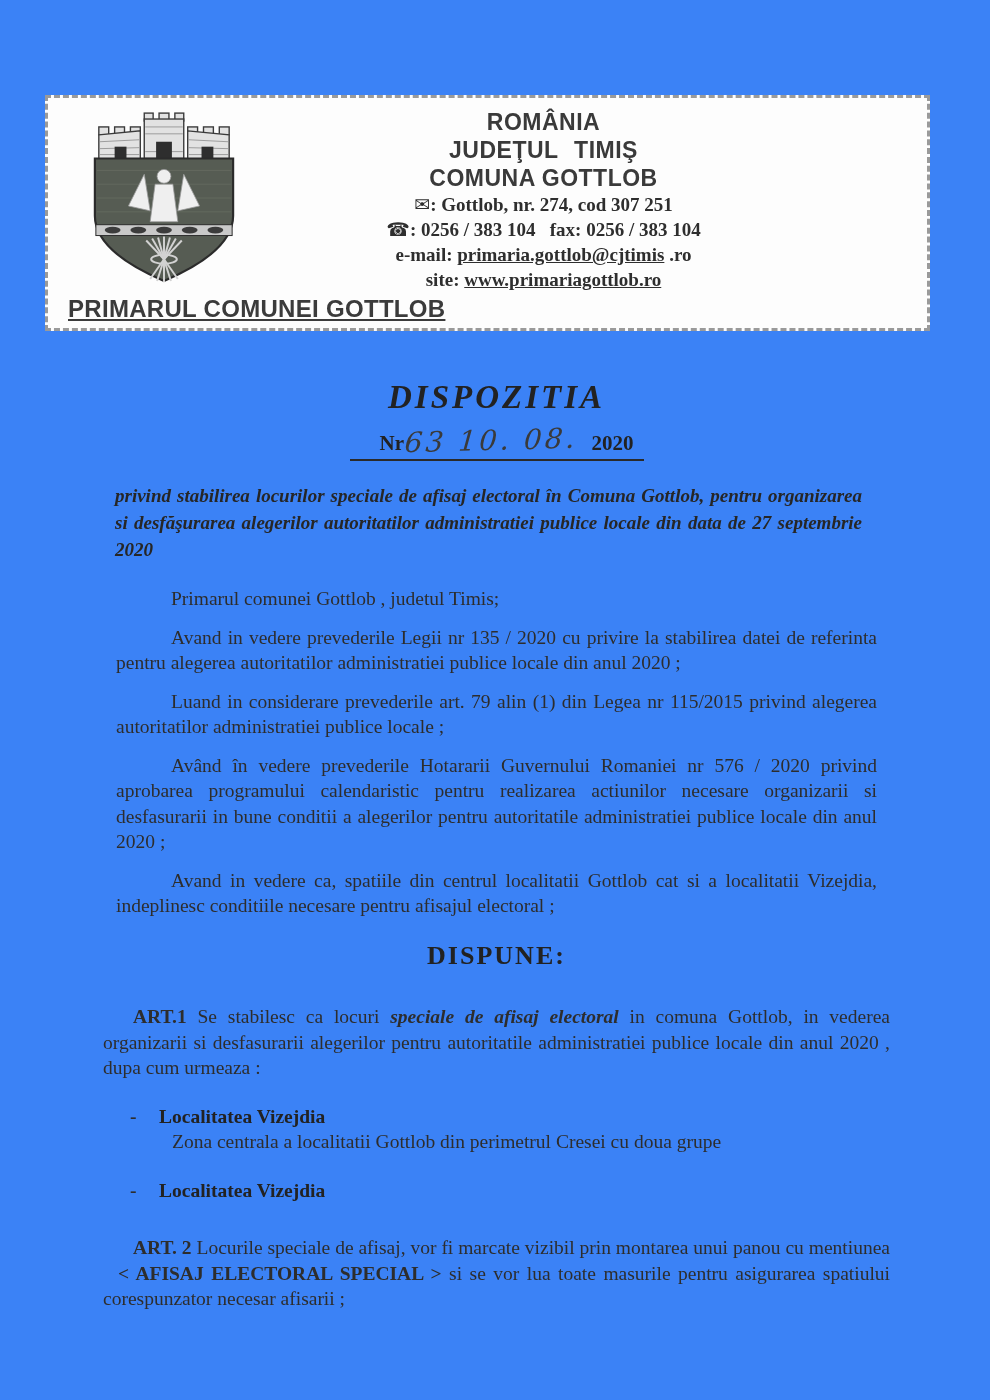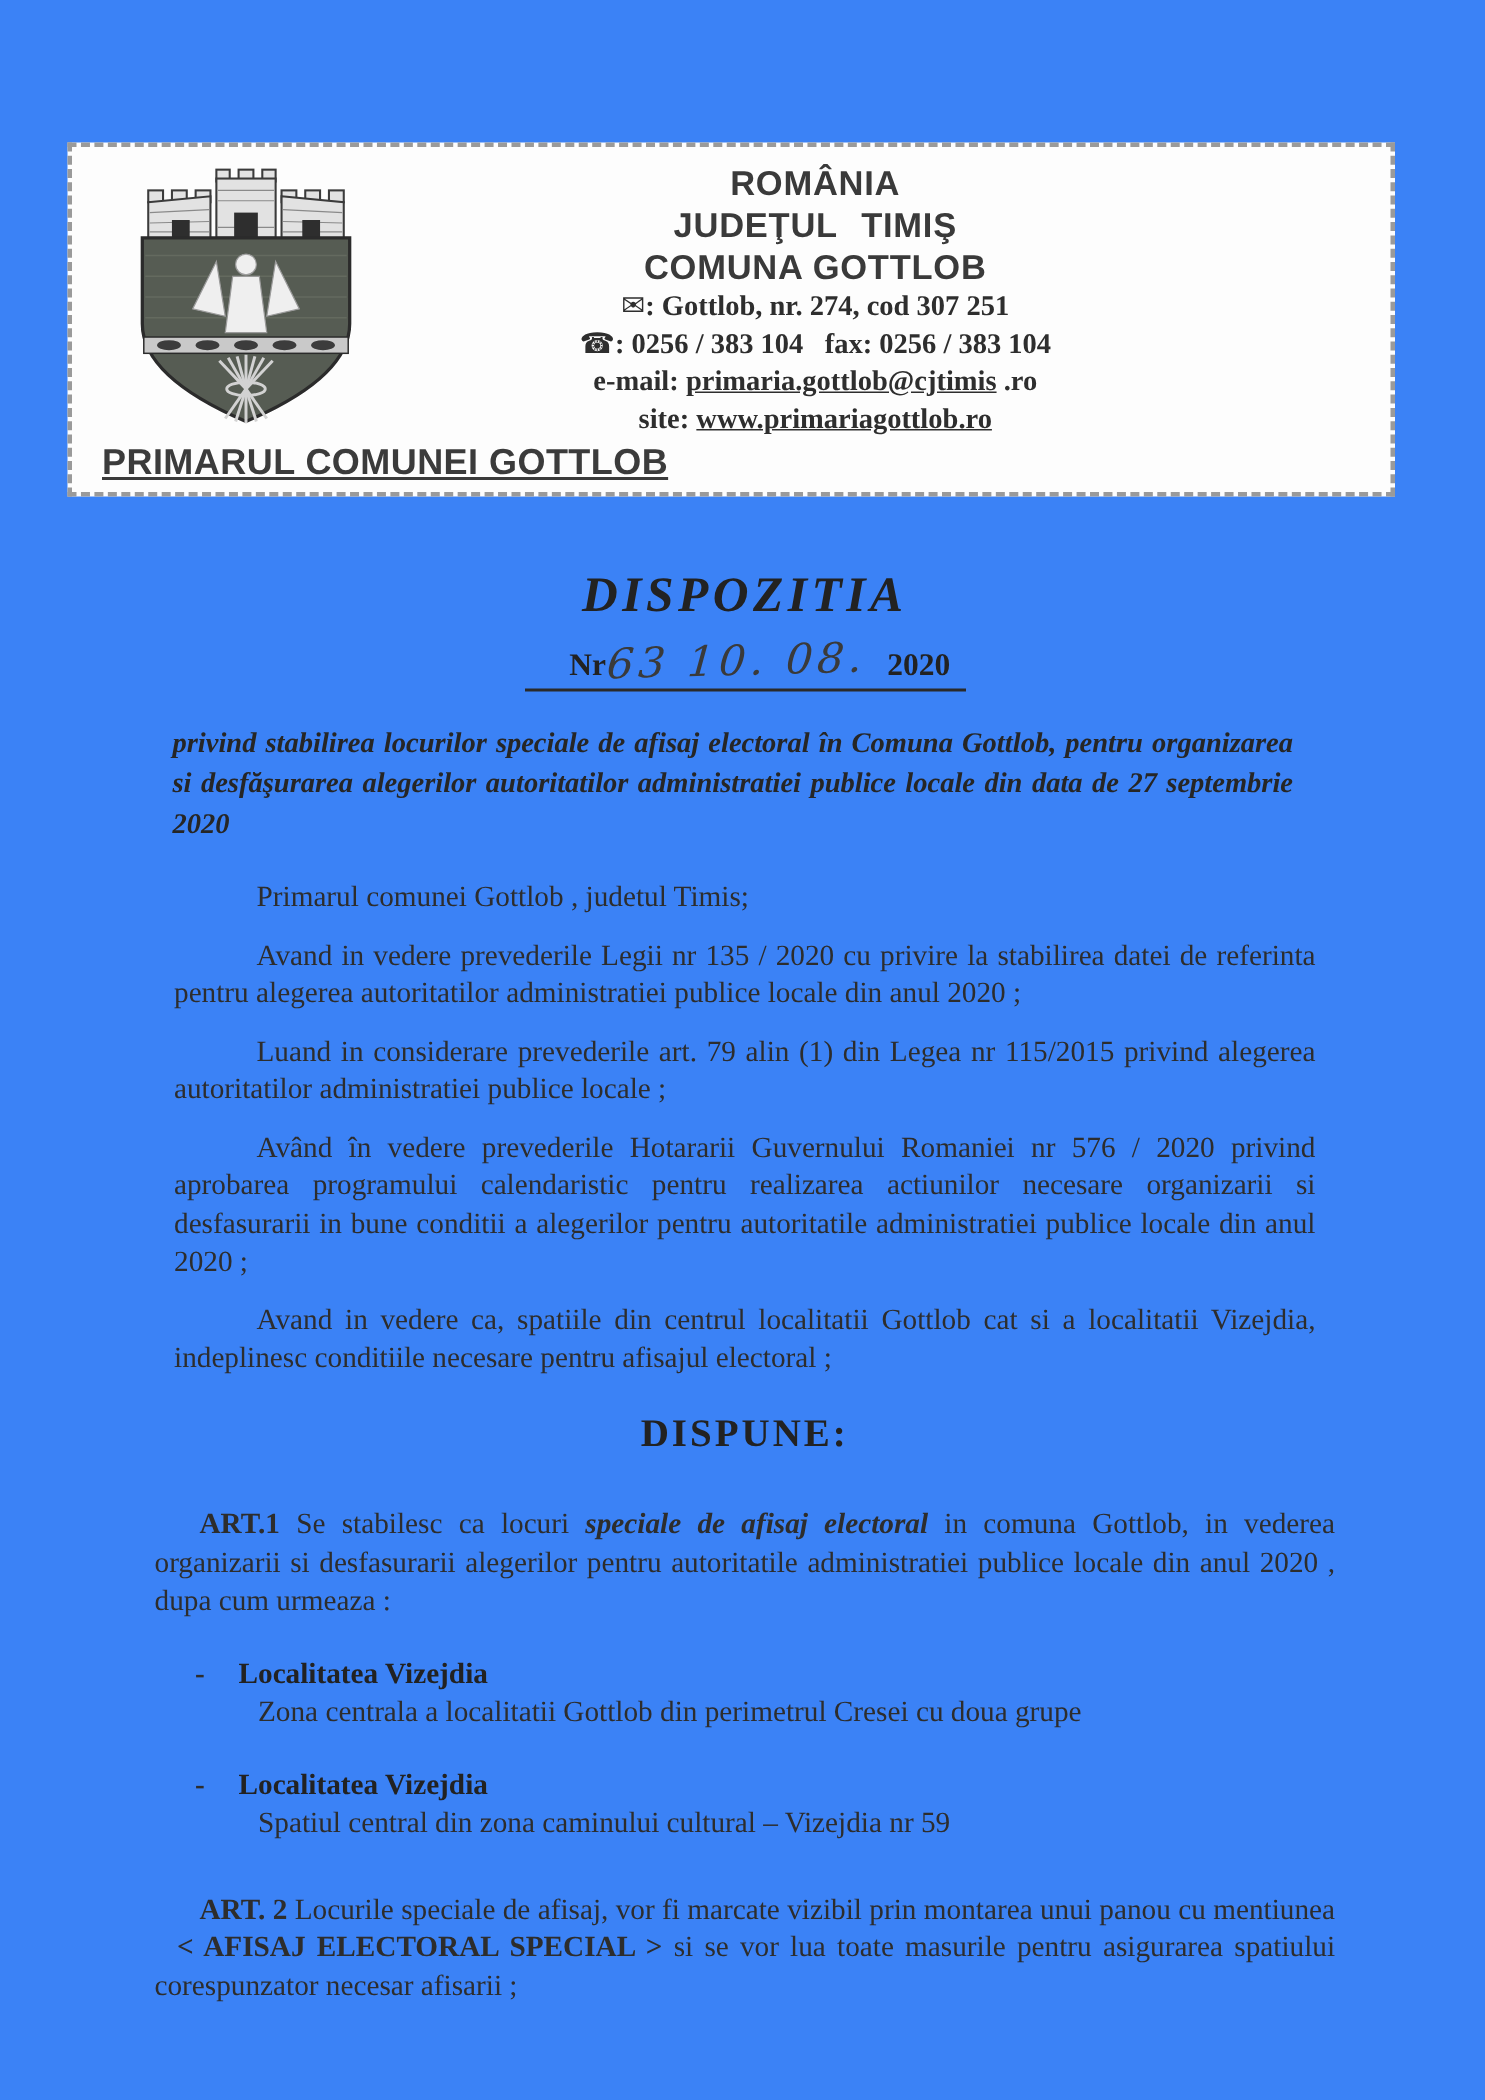--- a/index.html
+++ b/index.html
@@ -217,20 +217,19 @@
       <span>
         <div class="loc-name">Localitatea Vizejdia</div>
         <div class="loc-detail">Zona centrala a localitatii Gottlob din perimetrul Cresei cu doua grupe</div>
       </span>
     </div>
 
     <div class="loc-item second">
       <span class="loc-dash">-</span>
       <span>
         <div class="loc-name">Localitatea Vizejdia</div>
-        <div class="loc-detail">Spatiul central din zona caminului cultural – Vizejdia nr 59</div>
       </span>
     </div>
 
     <p class="par art art-2"><span class="seg-b">ART. 2 </span><span>Locurile speciale de afisaj, vor fi marcate vizibil prin montarea unui panou cu mentiunea &nbsp; </span><span class="seg-b">&lt; AFISAJ ELECTORAL SPECIAL &gt;</span><span> si se vor lua toate masurile pentru asigurarea spatiului corespunzator necesar afisarii ;</span></p>
 
   </div>
 </div>
 
 </body></html>

